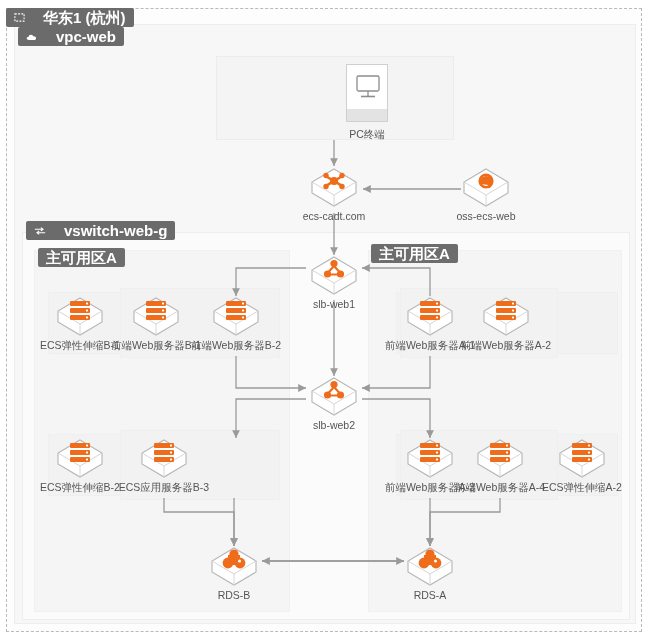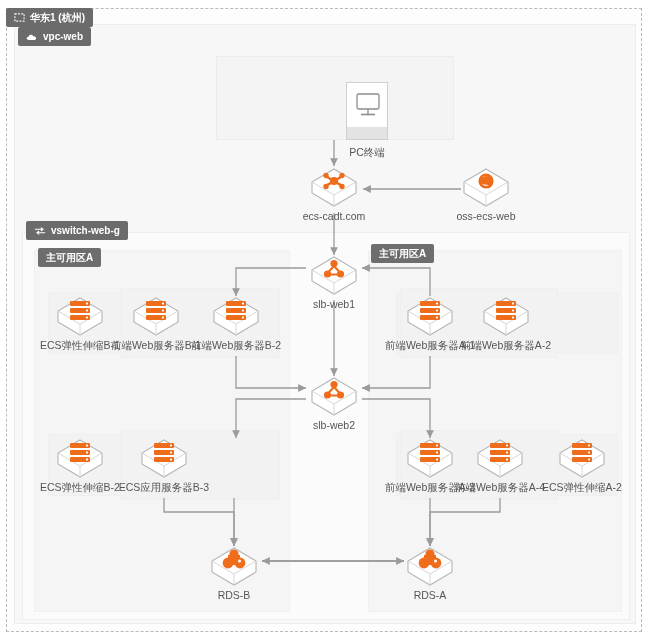--- a/index.html
+++ b/index.html
@@ -41,22 +41,22 @@
   .gb-a1{left:400px;top:288px;width:158px;height:70px;}
   .gb-a1b{left:396px;top:292px;width:222px;height:62px;}
 
   .gb-b2{left:48px;top:434px;width:232px;height:62px;}
   .gb-b2b{left:120px;top:430px;width:160px;height:70px;}
   .gb-a2{left:400px;top:430px;width:158px;height:70px;}
   .gb-a2b{left:396px;top:434px;width:222px;height:62px;}
 
   
   .chip{
-    position:absolute;display:inline-flex;align-items:center;gap:5px;
-    background:#6b6b6b;color:#fff;font-size:10px;font-weight:bold;
+    position:absolute;display:inline-flex;align-items:center;gap:18px;
+    background:#6b6b6b;color:#fff;font-size:15px;font-weight:bold;
     padding:3px 8px;border-radius:2px;white-space:nowrap;line-height:13px;
   }
   .chip-region{left:6px;top:8px;}
   .chip-vpc{left:18px;top:27px;}
   .chip-vswitch{left:26px;top:221px;}
   .chip-azb{left:38px;top:248px;background:#6d6d6d;}
   .chip-aza{left:371px;top:244px;background:#6d6d6d;}
   .chip svg{display:block;}
 
   
@@ -170,21 +170,21 @@
   </div>
 
   <div class="chip chip-azb">
     <span>主可用区A</span>
   </div>
   <div class="chip chip-aza">
     <span>主可用区A</span>
   </div>
 
 
-  <div class="devcard" style="left:345px;top:82px;">
+  <div class="devcard" style="left:345px;top:64px;">
     <div class="card">
       <svg width="42" height="46" viewBox="0 0 42 46" style="position:absolute;left:0;top:0;">
         <rect x="10" y="11" width="22" height="15" rx="1.5" fill="none" stroke="#8d8d8d" stroke-width="1.3"></rect>
         <line x1="21" y1="26" x2="21" y2="31" stroke="#8d8d8d" stroke-width="1.3"></line>
         <line x1="14" y1="31.5" x2="28" y2="31.5" stroke="#8d8d8d" stroke-width="1.6"></line>
       </svg>
     </div>
     <div class="cap">PC终端</div>
   </div>
 

